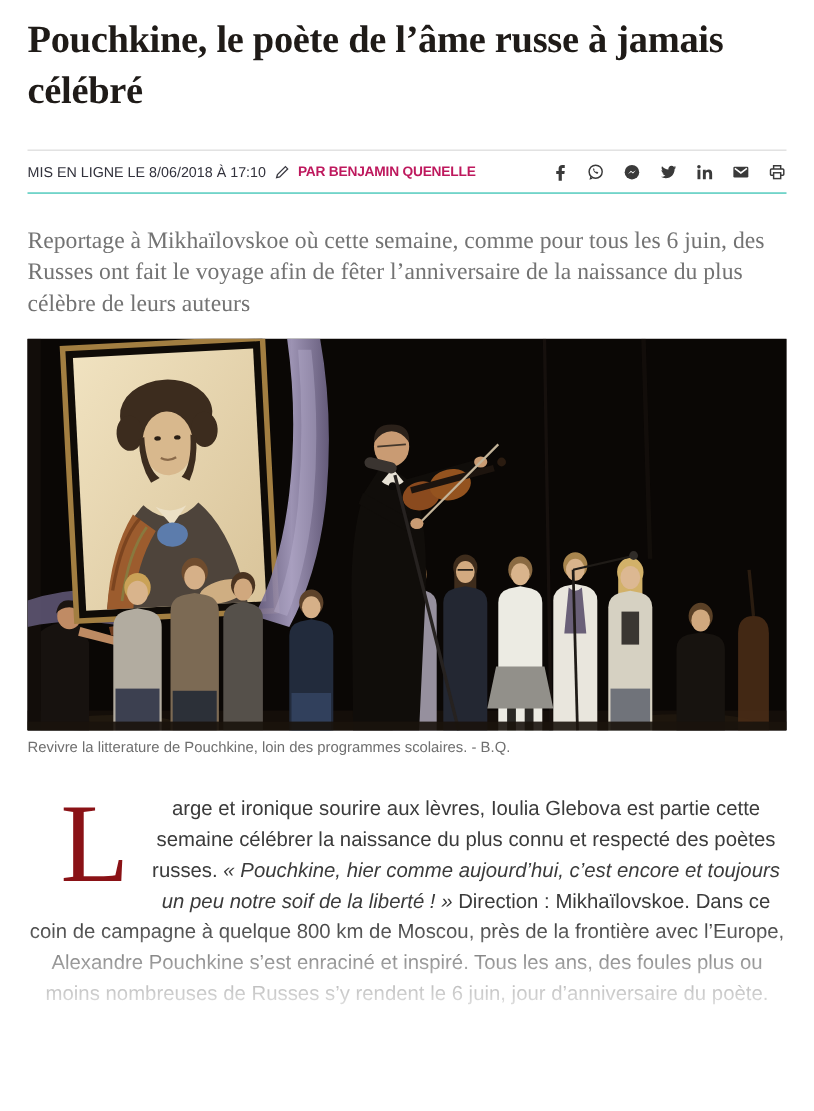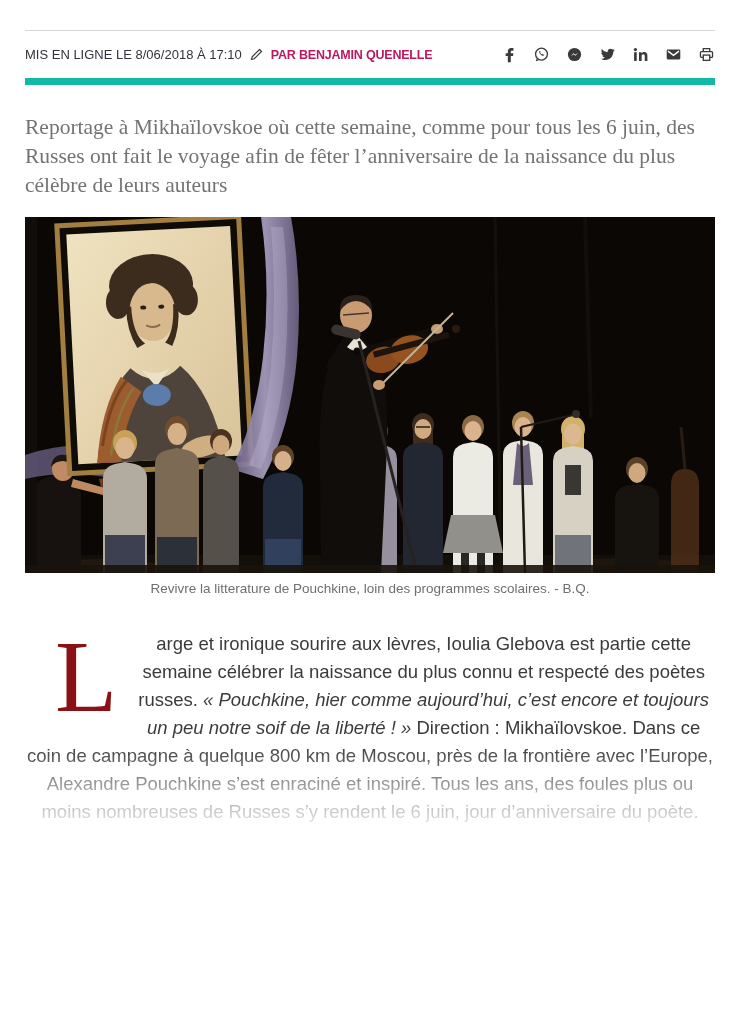--- a/index.html
+++ b/index.html
@@ -11,38 +11,38 @@
   }
   .page { width: 740px; padding: 0 25px; }
 
   h1.title {
     margin: 12px 0 0; font-family: "Liberation Serif", "DejaVu Serif", serif;
     font-size: 35px; line-height: 47px; font-weight: 700;
     color: #1f1b18; letter-spacing: -0.3px;
   }
 
   .meta-bar {
-    margin-top: 30px; height: 55px;
-    border-top: 1px solid #d6d6d6; border-bottom: 7px solid #14b8a6;
+    margin-top: 30px; height: 40px;
+    border-top: 1px solid #d6d6d6; border-bottom: 1px solid #14b8a6;
     display: flex; justify-content: space-between;
   }
   .byline { display: flex; align-items: center; gap: 6px; white-space: nowrap; }
   .published { font-size: 13px; color: #32323c; }
   .pencil { display: inline-flex; margin: 0 2px; }
   .author { font-size: 12.5px; font-weight: 700; letter-spacing: -0.2px; color: #be185d; }
   .share { display: flex; align-items: center; gap: 16px; }
   .share a { display: inline-flex; width: 17px; height: 17px; cursor: pointer; text-decoration: none; }
   .share svg { width: 17px; height: 17px; }
 
   p.lede {
     margin: 28px 0 0; font-family: "Liberation Serif", "DejaVu Serif", serif;
     font-size: 21.5px; line-height: 29px; font-weight: 400; color: #737373;
   }
 
-  figure.photo-block { margin: 17px 0 0; text-align: center; }
+  figure.photo-block { margin: 17px 0 0; }
   .photo-svg { display: block; width: 690px; height: 356px; background: #0a0705; }
   figcaption { margin-top: 8px; font-size: 13.5px; color: #6f6f6f; }
 
   .body-wrap { position: relative; margin-top: 34px; padding-bottom: 30px; }
   p.body-text {
     margin: 0; font-size: 18.5px; line-height: 28px; color: #3b3b3b;
     text-align: center;
   }
   p.body-text em { font-style: italic; text-align: right; }
   .dropcap {
@@ -56,20 +56,21 @@
       rgba(255,255,255,0) 0%, rgba(255,255,255,0.55) 40%,
       rgba(255,255,255,0.85) 72%, rgba(255,255,255,0.97) 100%);
     pointer-events: none;
   }
 </style>
 </head>
 <body>
 
 <div class="page">
 
+  <h1 class="title">Pouchkine, le poète de l’âme russe à jamais célébré</h1>
 
   <div class="meta-bar">
     <div class="byline">
       <span class="published">MIS EN LIGNE LE 8/06/2018 À 17:10</span>
       <span class="pencil">
         <svg width="13" height="13" viewBox="0 0 14 14">
             <path d="M10.2 1.6 L12.4 3.8 L4.6 11.6 L1.6 12.4 L2.4 9.4 Z" fill="none" stroke="#3a3a42" stroke-width="1.3"></path>
           </svg>
       </span>
       <span class="author">PAR BENJAMIN QUENELLE</span>

